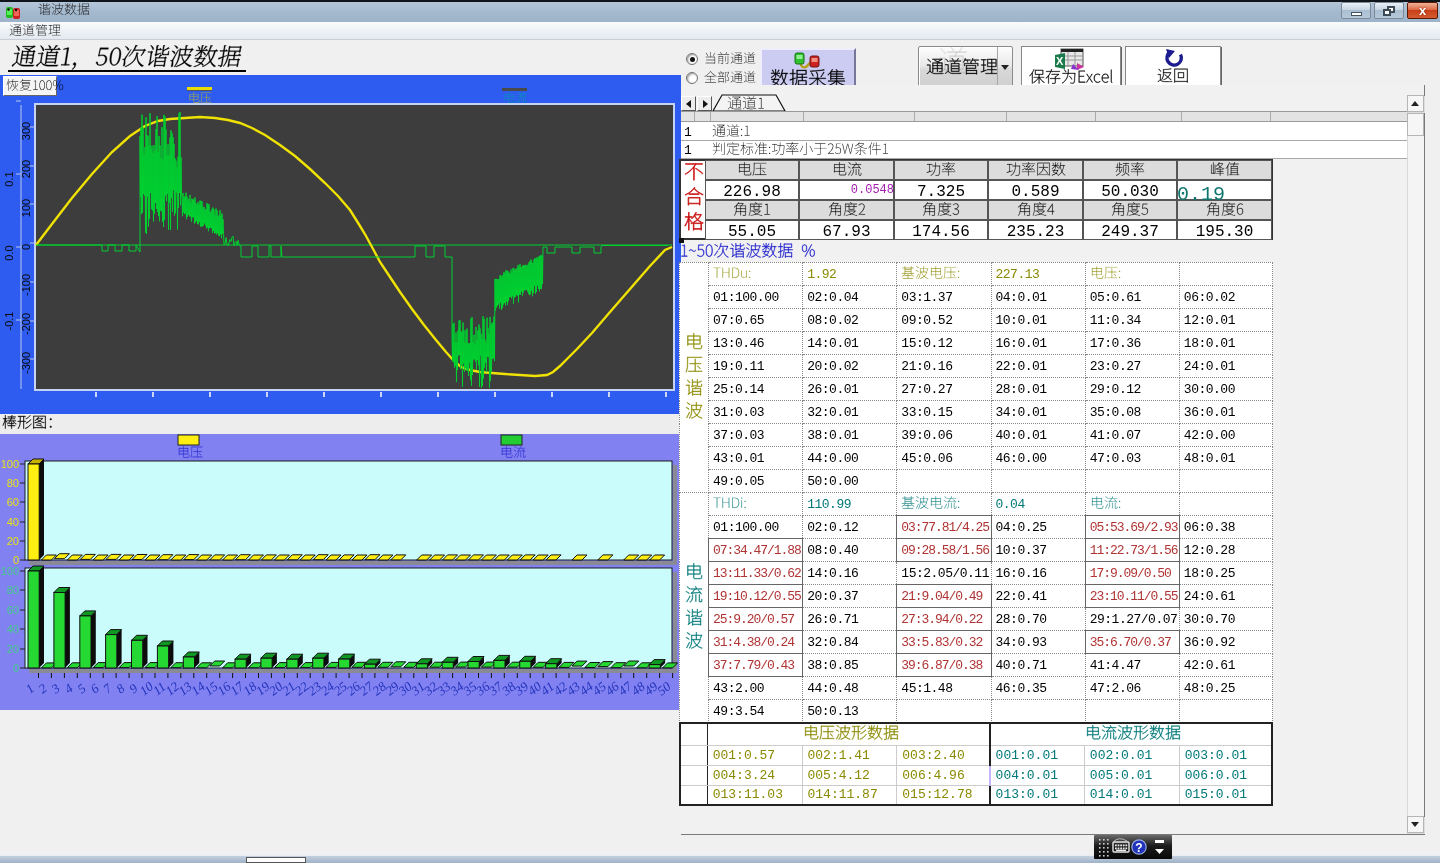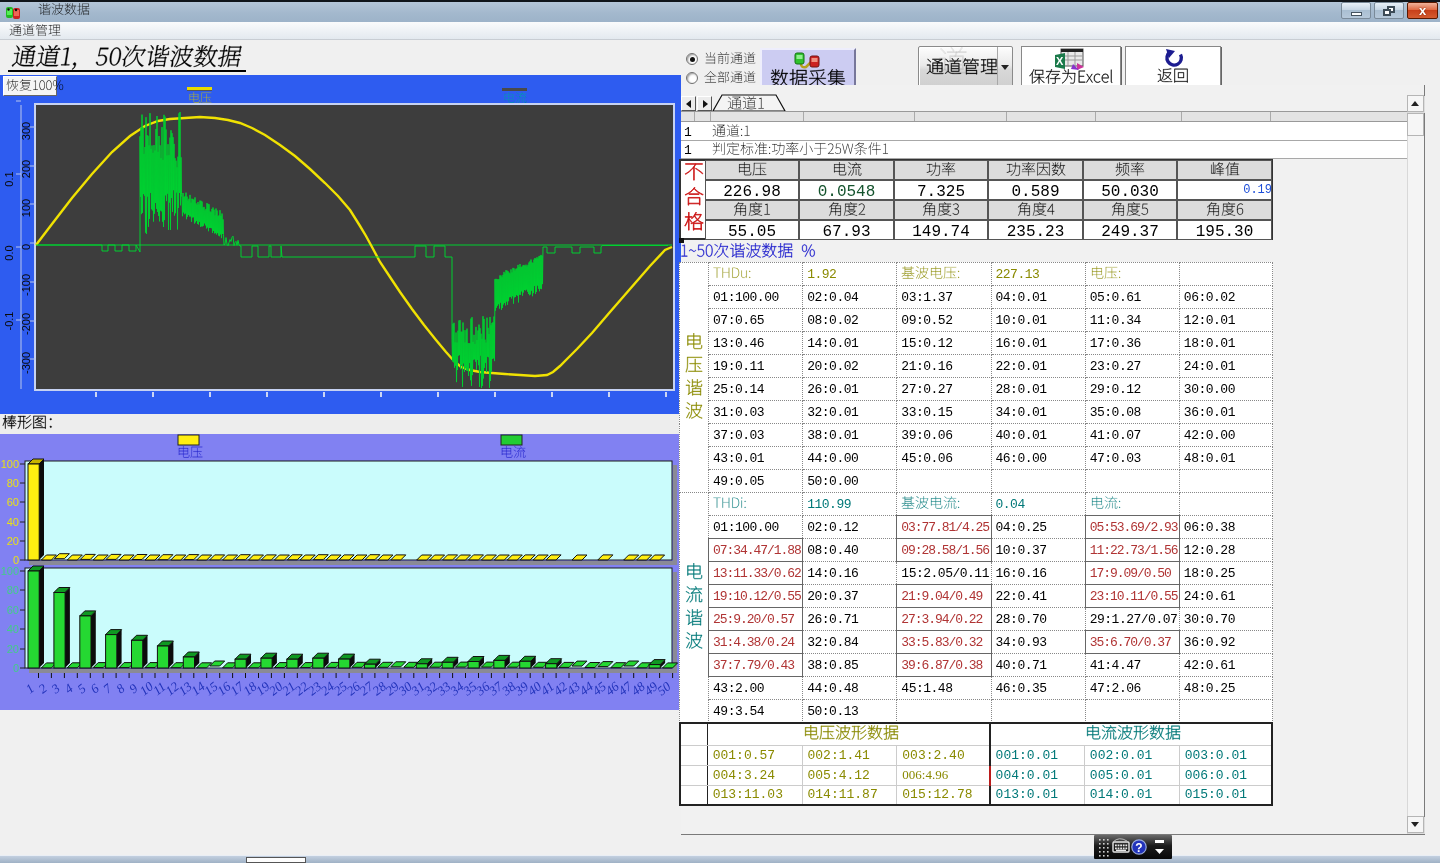--- a/index.html
+++ b/index.html
@@ -824,29 +824,29 @@
     <svg class="" style="" width="30" height="17" viewBox="0 0 30 17">
       <g fill="#000" stroke="#000" stroke-width="10" transform="translate(0,12.6) scale(0.01500,-0.01500)">
         <use href="#g5cf0" x="0"></use>
         <use href="#g503c" x="1000"></use>
       </g>
     </svg>
   </div>
 <div class="ab" style="left:705px;top:180px;width:94px;height:20px;background:#fff;border:1px solid #555"></div>
 <div class="ab" style="left:705px;top:183px;width:94px;text-align:center;font-size:16px;font-family:Liberation Mono,monospace;color:#000">226.98</div>
 <div class="ab" style="left:799px;top:180px;width:95px;height:20px;background:#fff;border:1px solid #555"></div>
-<div class="ab" style="left:799px;top:183px;width:95px;text-align:center;font-size:16px;font-family:Liberation Mono,monospace;color:#14532d">0.0548</div>
+<div class="ab" style="left:799px;top:183px;width:95px;text-align:right;font-size:12px;font-family:Liberation Mono,monospace;color:#a21caf">0.0548</div>
 <div class="ab" style="left:894px;top:180px;width:94px;height:20px;background:#fff;border:1px solid #555"></div>
 <div class="ab" style="left:894px;top:183px;width:94px;text-align:center;font-size:16px;font-family:Liberation Mono,monospace;color:#000">7.325</div>
 <div class="ab" style="left:988px;top:180px;width:95px;height:20px;background:#fff;border:1px solid #555"></div>
 <div class="ab" style="left:988px;top:183px;width:95px;text-align:center;font-size:16px;font-family:Liberation Mono,monospace;color:#000">0.589</div>
 <div class="ab" style="left:1083px;top:180px;width:94px;height:20px;background:#fff;border:1px solid #555"></div>
 <div class="ab" style="left:1083px;top:183px;width:94px;text-align:center;font-size:16px;font-family:Liberation Mono,monospace;color:#000">50.030</div>
 <div class="ab" style="left:1177px;top:180px;width:95px;height:20px;background:#fff;border:1px solid #555"></div>
-<div class="ab" style="left:1177px;top:183px;width:95px;text-align:right;font-size:12px;font-family:Liberation Mono,monospace;color:#1d4ed8">0.19</div>
+<div class="ab" style="left:1177px;top:183px;width:95px;text-align:left;font-size:20px;font-family:Liberation Mono,monospace;color:#0f766e">0.19</div>
 <div class="ab" style="left:705px;top:200px;width:94px;height:20px;background:#dcdcdc;border:1px solid #555"></div>
 <div class="ab" style="left:733px;top:202px">
     <svg class="" style="" width="38" height="17" viewBox="0 0 38 17">
       <g fill="#000" stroke="#000" stroke-width="10" transform="translate(0,12.6) scale(0.01500,-0.01500)">
         <use href="#g89d2" x="0"></use>
         <use href="#g5ea6" x="1000"></use>
         <use href="#g0031" x="2000"></use>
       </g>
     </svg>
   </div>
@@ -898,21 +898,21 @@
         <use href="#g5ea6" x="1000"></use>
         <use href="#g0036" x="2000"></use>
       </g>
     </svg>
   </div>
 <div class="ab" style="left:705px;top:220px;width:94px;height:20px;background:#fff;border:1px solid #555"></div>
 <div class="ab" style="left:705px;top:223px;width:94px;text-align:center;font-size:16px;font-family:Liberation Mono,monospace;color:#000">55.05</div>
 <div class="ab" style="left:799px;top:220px;width:95px;height:20px;background:#fff;border:1px solid #555"></div>
 <div class="ab" style="left:799px;top:223px;width:95px;text-align:center;font-size:16px;font-family:Liberation Mono,monospace;color:#000">67.93</div>
 <div class="ab" style="left:894px;top:220px;width:94px;height:20px;background:#fff;border:1px solid #555"></div>
-<div class="ab" style="left:894px;top:223px;width:94px;text-align:center;font-size:16px;font-family:Liberation Mono,monospace;color:#000">149.74</div>
+<div class="ab" style="left:894px;top:223px;width:94px;text-align:center;font-size:16px;font-family:Liberation Mono,monospace;color:#000">174.56</div>
 <div class="ab" style="left:988px;top:220px;width:95px;height:20px;background:#fff;border:1px solid #555"></div>
 <div class="ab" style="left:988px;top:223px;width:95px;text-align:center;font-size:16px;font-family:Liberation Mono,monospace;color:#000">235.23</div>
 <div class="ab" style="left:1083px;top:220px;width:94px;height:20px;background:#fff;border:1px solid #555"></div>
 <div class="ab" style="left:1083px;top:223px;width:94px;text-align:center;font-size:16px;font-family:Liberation Mono,monospace;color:#000">249.37</div>
 <div class="ab" style="left:1177px;top:220px;width:95px;height:20px;background:#fff;border:1px solid #555"></div>
 <div class="ab" style="left:1177px;top:223px;width:95px;text-align:center;font-size:16px;font-family:Liberation Mono,monospace;color:#000">195.30</div>
 <div class="ab" style="left:679px;top:238px;width:5px;height:5px;background:#111"></div>
 <div class="ab" style="left:680px;top:243px">
     <svg class="" style="" width="136" height="18" viewBox="0 0 136 18">
       <g fill="#1a1acc" stroke="#1a1acc" stroke-width="24" transform="translate(0,13.4) scale(0.01600,-0.01600)">
@@ -1244,21 +1244,21 @@
           <td class="olv" style="">002:1.41</td>
           <td class="olv" style="border-right:2px solid #222;">003:2.40</td>
           <td class="tea">001:0.01</td>
           <td class="tea">002:0.01</td>
           <td class="tea">003:0.01</td>
         </tr>
         <tr>
           <td style="border-right:1px solid #222"></td>
           <td class="olv" style="">004:3.24</td>
           <td class="olv" style="">005:4.12</td>
-          <td class="olv" style="border-right:2px solid #b91c1c;font-family:Liberation Serif, serif;">006:4.96</td>
+          <td class="olv" style="border-right:2px solid #c4b5fd;">006:4.96</td>
           <td class="tea">004:0.01</td>
           <td class="tea">005:0.01</td>
           <td class="tea">006:0.01</td>
         </tr>
         <tr>
           <td style="border-right:1px solid #222"></td>
           <td class="olv" style="">013:11.03</td>
           <td class="olv" style="">014:11.87</td>
           <td class="olv" style="border-right:2px solid #222;">015:12.78</td>
           <td class="tea">013:0.01</td>

